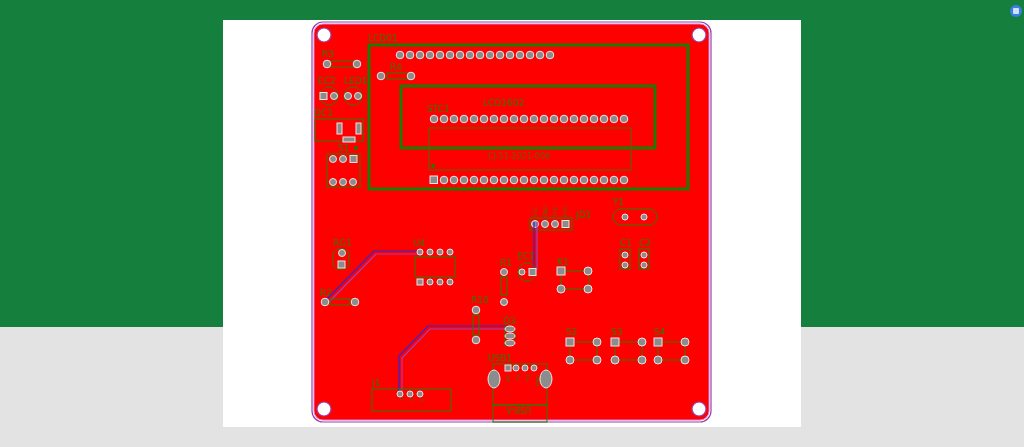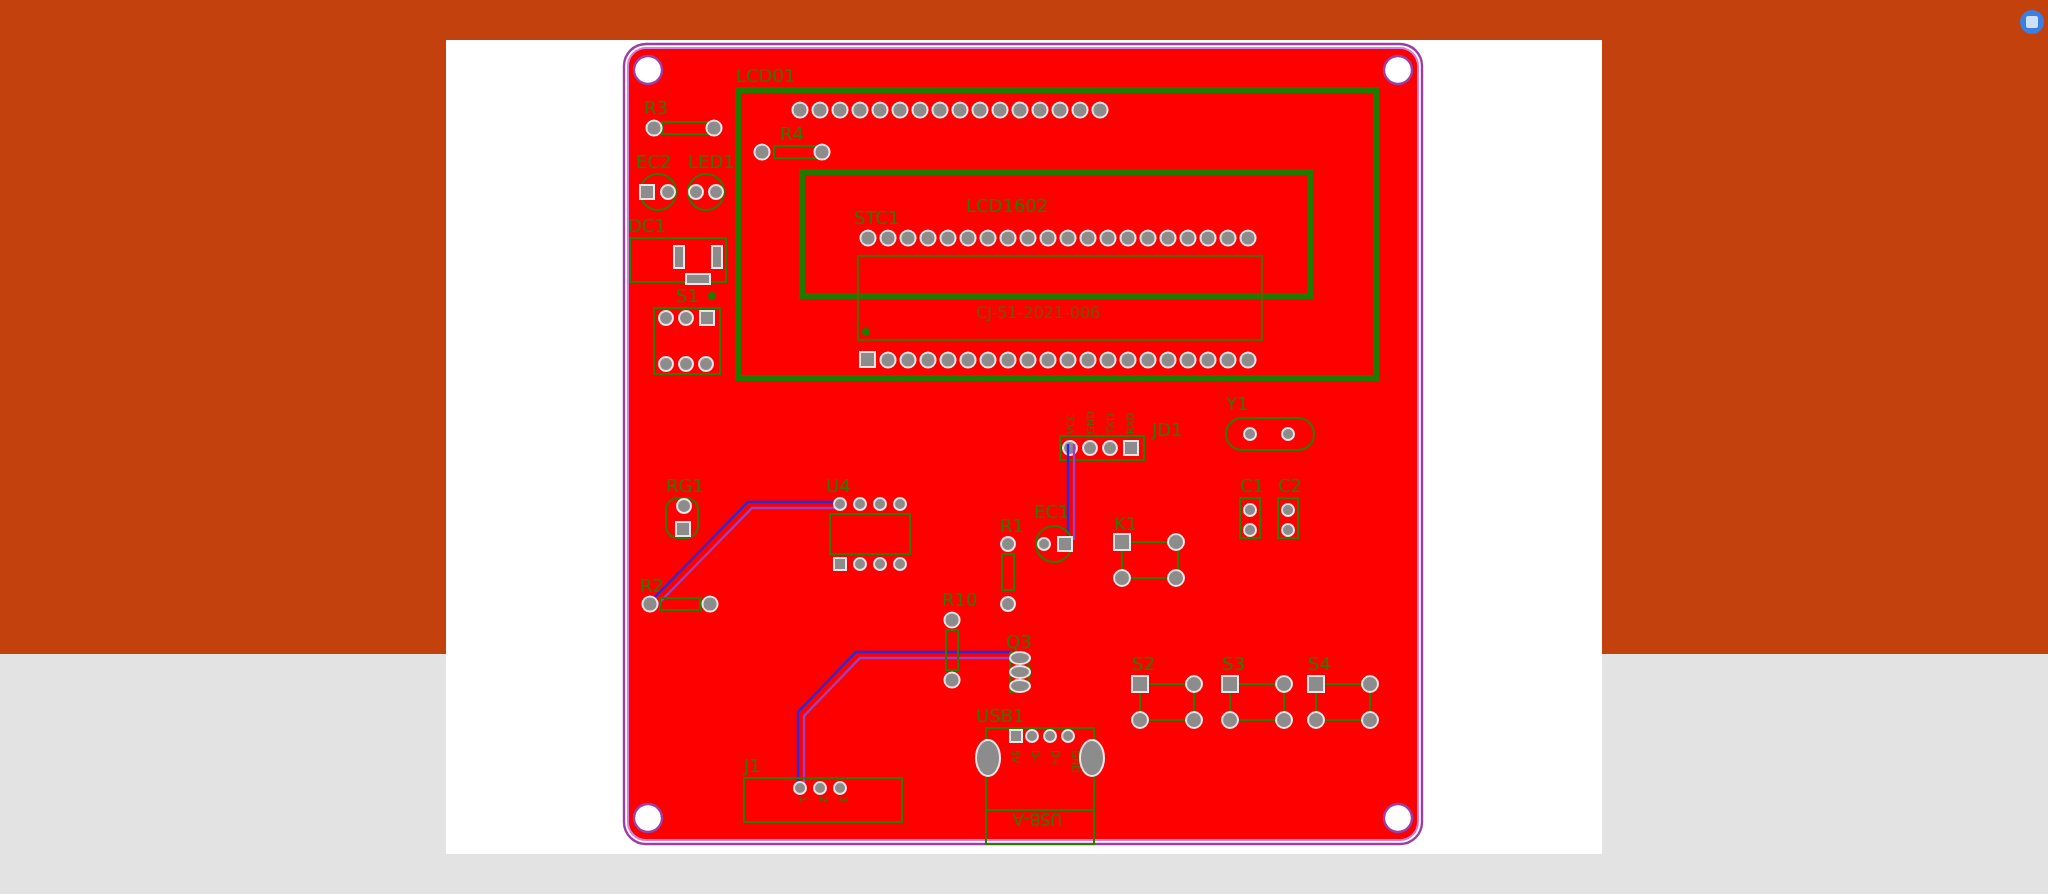--- a/index.html
+++ b/index.html
@@ -1,17 +1,17 @@
 <!DOCTYPE html>
 <html><head>
 <meta charset="utf-8">
 <style>
   * { box-sizing: border-box; margin: 0; padding: 0; }
   html, body { width: 1024px; height: 447px; overflow: hidden; background: #e3e3e3; font-family: "Liberation Sans", sans-serif; }
-  #app { position: relative; width: 1024px; height: 327px; background: #c2410c; }
+  #app { position: relative; width: 1024px; height: 327px; background: #15803d; }
   #canvas-sheet { position: absolute; left: 223px; top: 20px; width: 578px; height: 407px; background: #ffffff; }
   #top-btn { position: absolute; left: 1010px; top: 5px; width: 12px; height: 12px; border-radius: 50%; background: #3b7fe0; cursor: pointer; }
   #top-btn::after { content: ""; position: absolute; left: 3px; top: 3px; width: 6px; height: 6px; background: #cfe0fb; border-radius: 1px; }
   svg text { font-family: "DejaVu Sans", sans-serif; }
 </style>
 </head>
 <body>
 
 <div id="app">
   <div id="canvas-sheet"></div>

